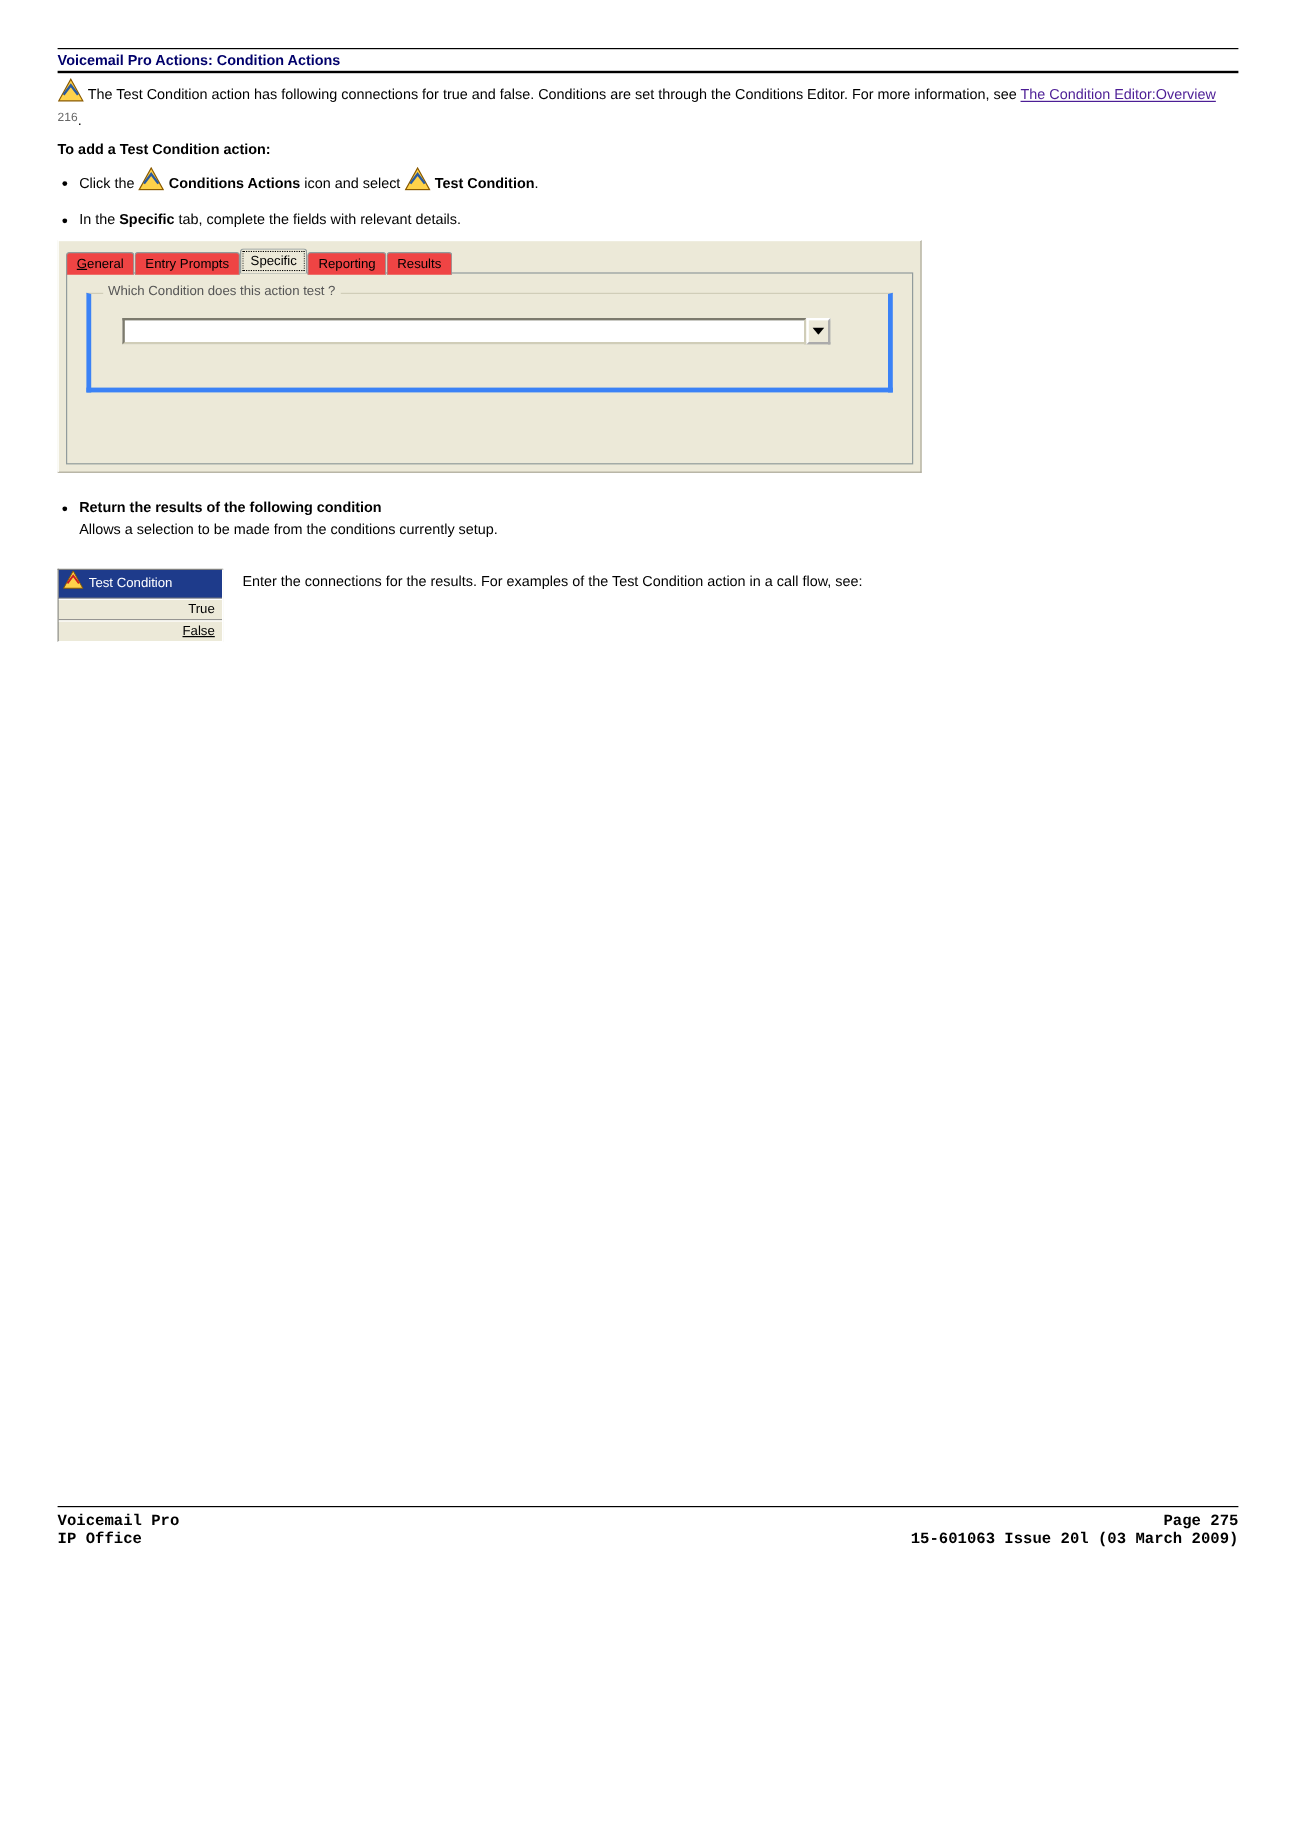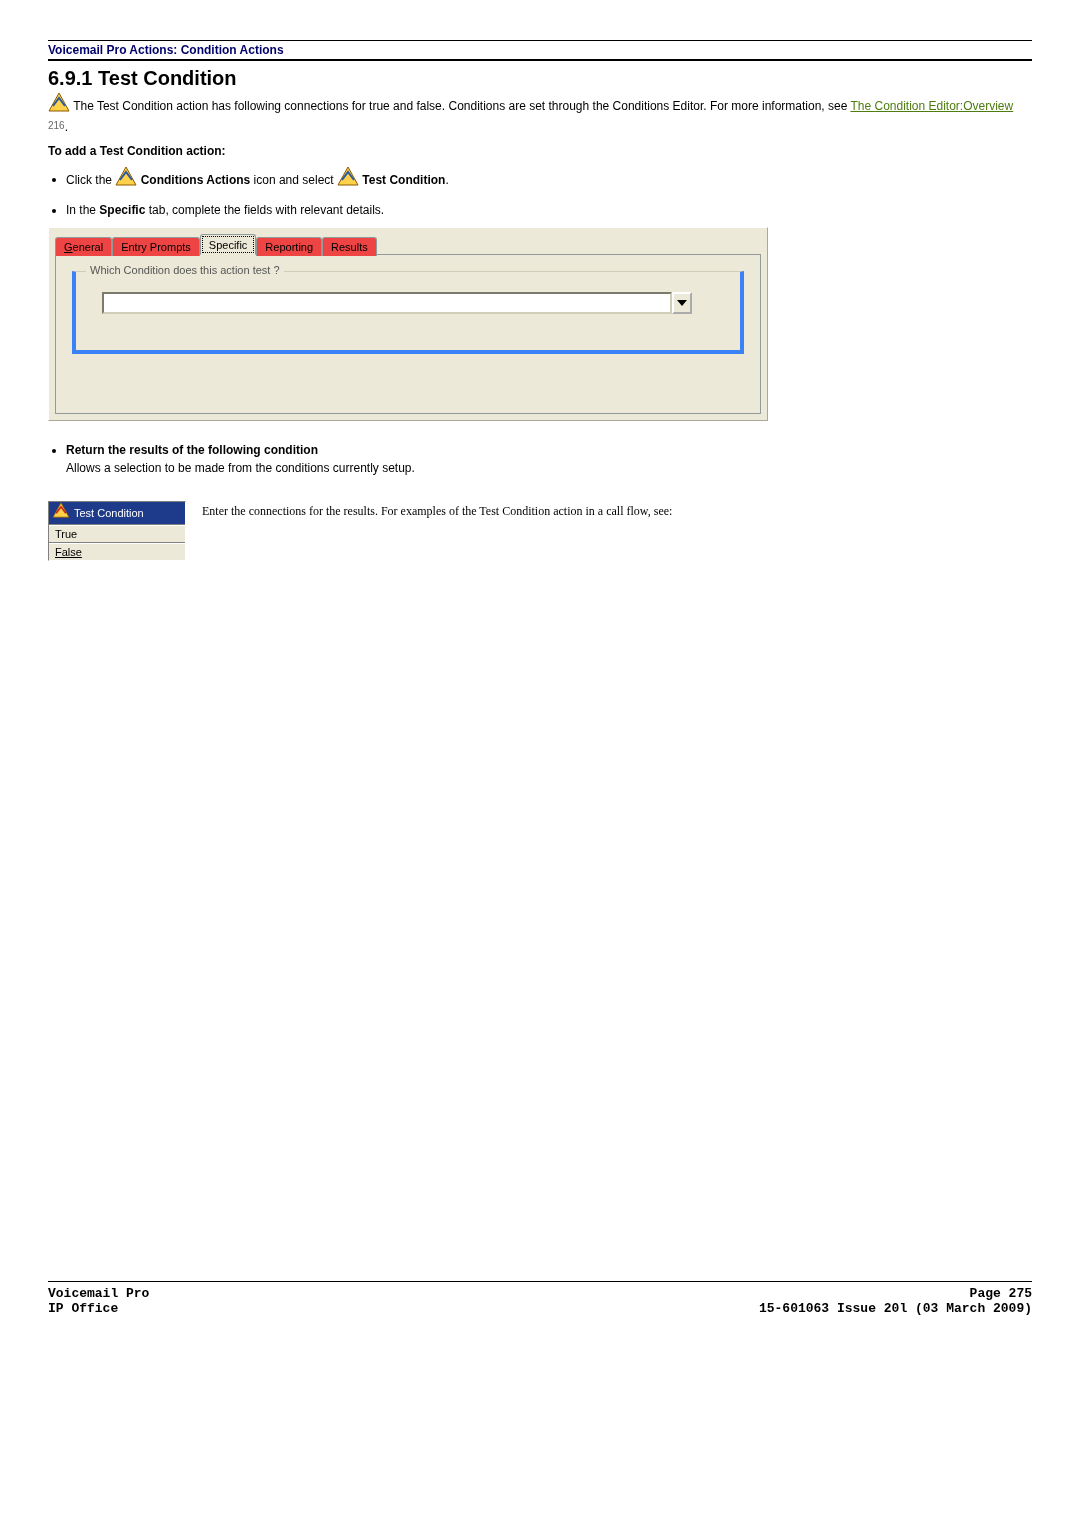--- a/index.html
+++ b/index.html
@@ -41,21 +41,21 @@
     line-height: 1.4;
     margin-bottom: 8px;
   }
   .icon-triangle {
     display: inline-block;
     vertical-align: middle;
     position: relative;
     top: -2px;
   }
   .link {
-    color: #4d7c0f;
+    color: #4c1d95;
     text-decoration: underline;
     cursor: pointer;
   }
   .pageref {
     font-size: 10px;
     color: #666;
     vertical-align: top;
   }
   .bold { font-weight: bold; }
   .subheading {
@@ -178,23 +178,24 @@
     color: #fff;
     padding: 2px 3px;
     border-bottom: 1px solid #808080;
   }
   .mini-header .icon-triangle { margin-right: 4px; }
   .mini-row {
     padding: 2px 6px;
     border-top: 1px solid #fff;
     border-bottom: 1px solid #808080;
     background: #ece9d8;
+    text-align: right;
   }
   .mini-row:last-child { border-bottom: none; text-decoration: underline; }
-  .connections-text { line-height: 1.4; padding-top: 2px; font-family: Liberation Serif, serif; }
+  .connections-text { line-height: 1.4; padding-top: 2px; }
   .footer {
     margin-top: 700px;
     padding: 0 48px 30px 48px;
   }
   .footer-rule { border-top: 1px solid #000; margin-bottom: 4px; }
   .footer-row {
     display: flex;
     justify-content: space-between;
     font-family: Liberation Mono, monospace;
     font-size: 13px;
@@ -202,21 +203,20 @@
   }
 </style>
 </head>
 <body>
 
 <div class="page">
   <div class="top-rule"></div>
   <div class="breadcrumb">Voicemail Pro Actions: Condition Actions</div>
   <div class="section-rule"></div>
 
-  <h2 class="section-title">6.9.1 Test Condition</h2>
 
   <div class="intro">
     <span class="icon-triangle">
       <svg width="22" height="20" viewBox="0 0 22 20">
         <polygon points="11,1 21,19 1,19" fill="#ffd24a" stroke="#8a5a00" stroke-width="1"></polygon>
         <path d="M5 14 L11 6 L17 14" stroke="#2a5aa0" stroke-width="2" fill="none"></path>
       </svg>
     </span>
     <span> The Test Condition action has following connections for true and false. Conditions are set through the Conditions Editor. For more information, see </span>
     <span class="link">The Condition Editor:Overview</span>

